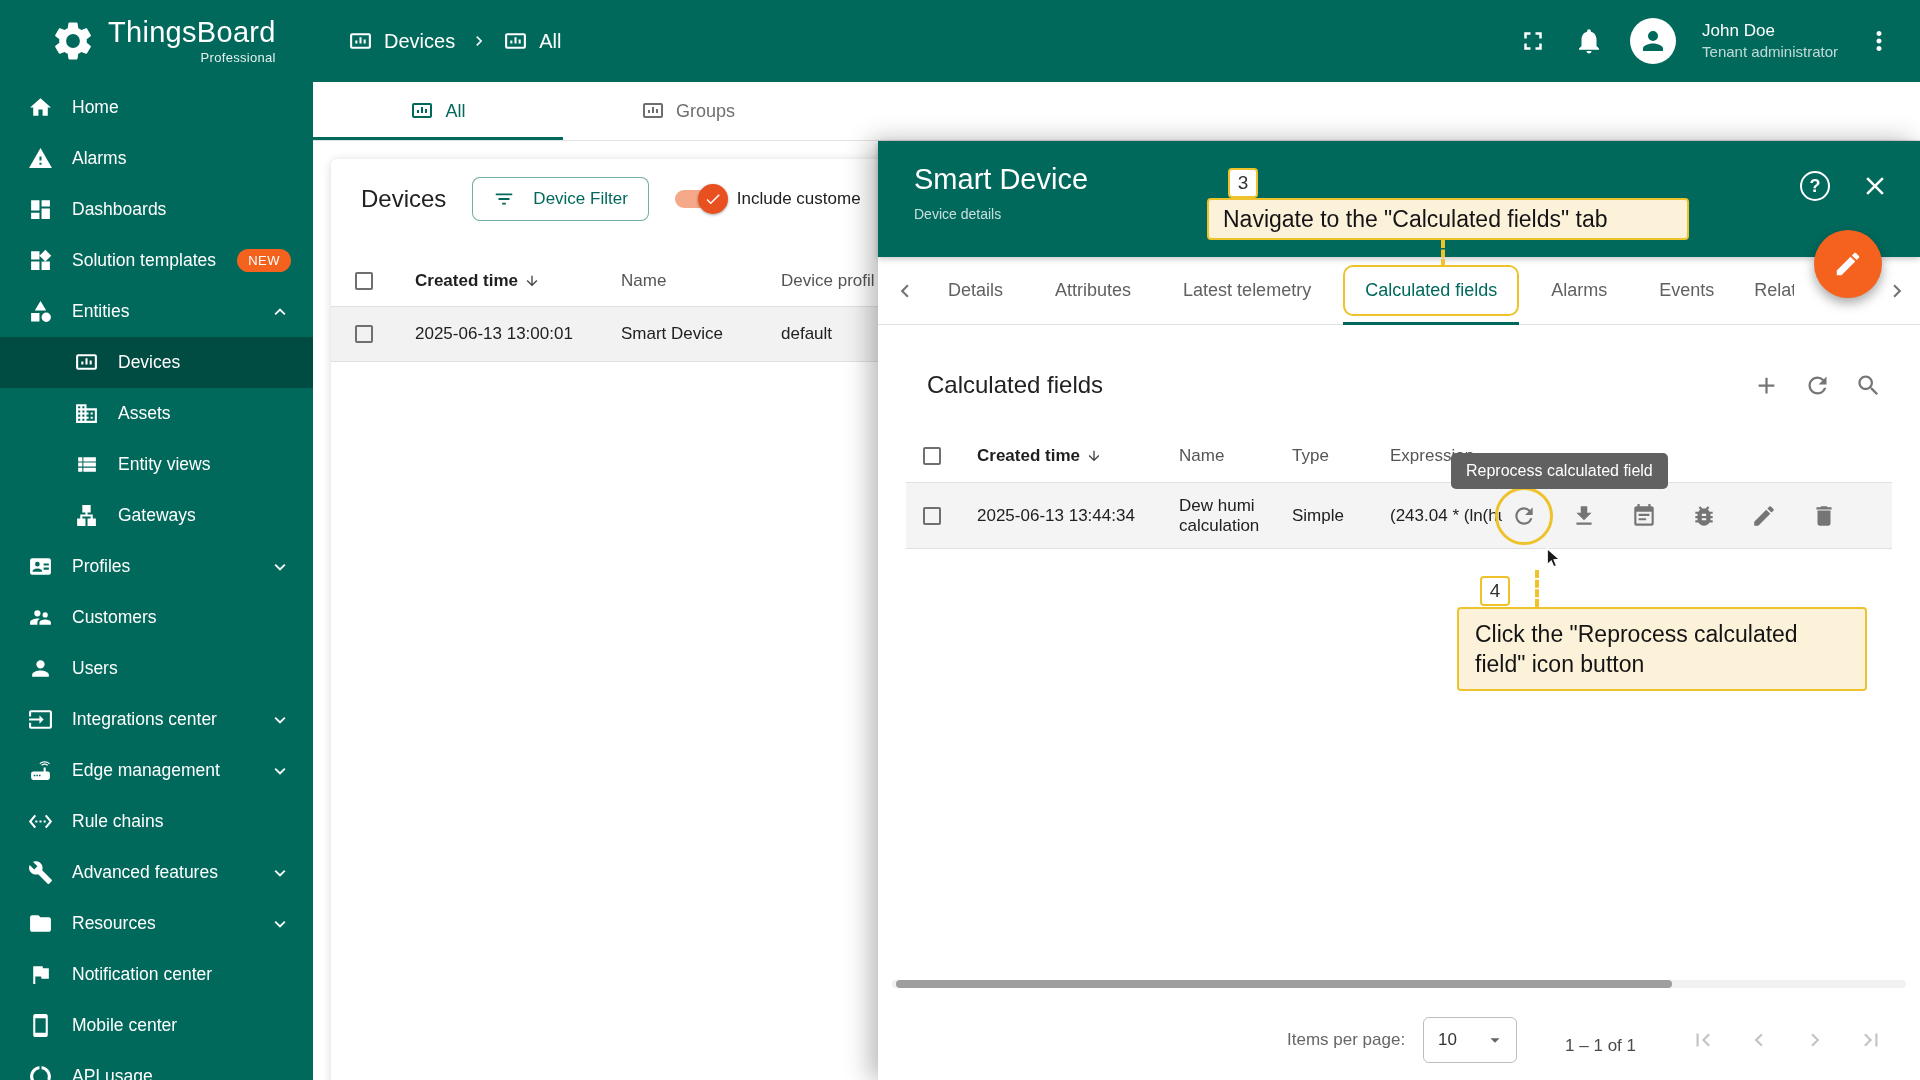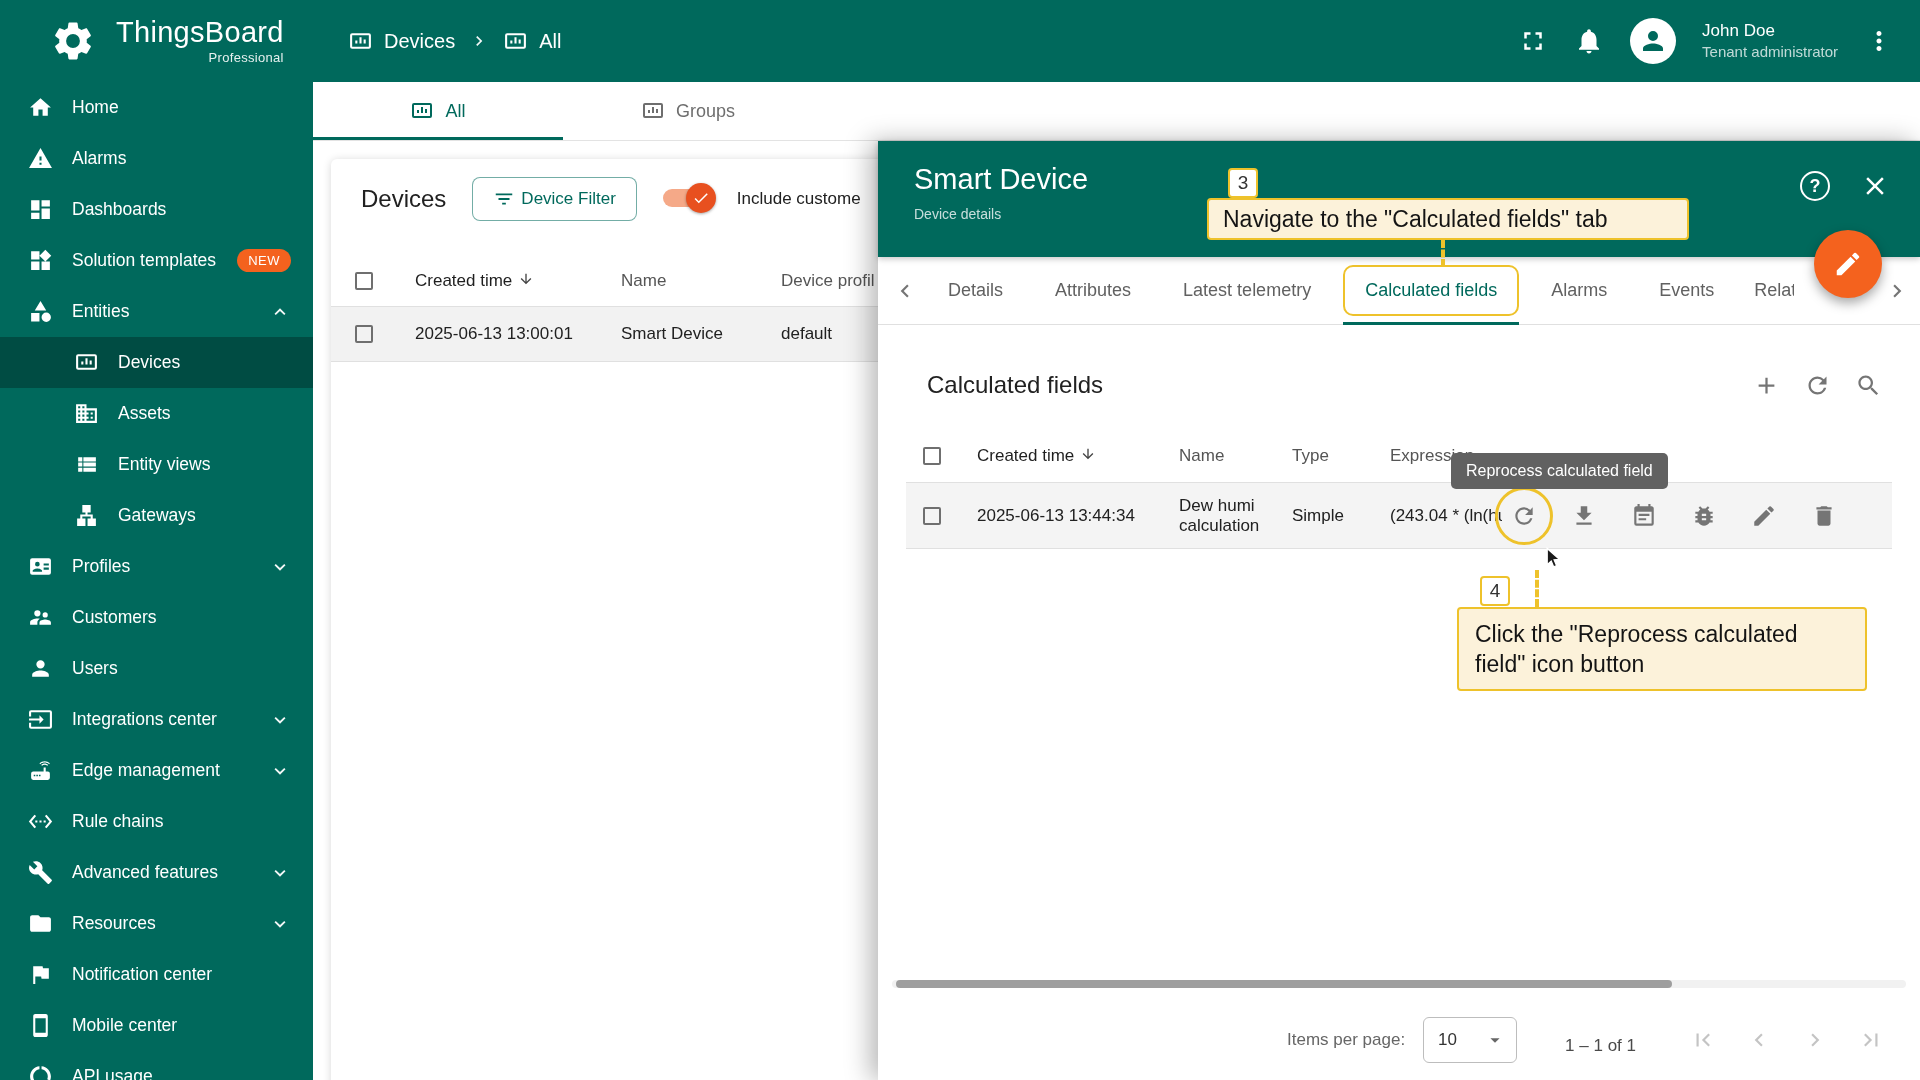--- a/index.html
+++ b/index.html
@@ -8,21 +8,21 @@
     --ink:#212121; --gray:#616161; --line:#e0e0e0;
   }
   *{margin:0;padding:0;box-sizing:border-box}
   html,body{width:1920px;height:1080px}
   body{position:relative;overflow:hidden;background:#fff;font-family:"Liberation Sans",sans-serif;color:var(--ink)}
   svg{display:block}
   .ic{fill:currentColor}
 
   
   .topbar{position:absolute;inset:0 0 auto 0;height:82px;background:var(--teal);display:flex;align-items:center;color:#fff;z-index:30}
-  .logo{display:flex;align-items:center;gap:20px;padding-left:50px;width:300px;cursor:pointer}
+  .logo{display:flex;align-items:center;gap:12px;padding-left:50px;width:300px;cursor:pointer}
   .logo .ic{width:46px;height:46px}
   .logo-name{font-size:29px;font-weight:500;letter-spacing:.3px;line-height:1}
   .logo-ed{font-size:13px;opacity:.9;text-align:right;margin-top:3px;letter-spacing:.3px}
   .breadcrumb{display:flex;align-items:center;gap:14px;margin-left:48px;font-size:20px}
   .bc-item{display:flex;align-items:center;gap:11px;cursor:pointer}
   .bc-item .ic{width:25px;height:25px}
   .bc-sep .ic{width:20px;height:20px;opacity:.95}
   .top-right{margin-left:auto;display:flex;align-items:center;gap:26px;padding-right:26px}
   .tb-btn{background:none;border:none;color:#fff;cursor:pointer}
   .tb-btn .ic{width:30px;height:30px}
@@ -46,29 +46,29 @@
   .main{position:absolute;left:313px;top:82px;right:0;bottom:0;background:#fff;z-index:1}
   .main-tabs{height:59px;border-bottom:1px solid #e3e3e3;display:flex}
   .mtab{width:250px;display:flex;align-items:center;justify-content:center;gap:11px;font-size:18px;font-weight:500;color:#6e6e6e;position:relative;cursor:pointer}
   .mtab .ic{width:24px;height:24px}
   .mtab.active{color:var(--teal)}
   .mtab.active::after{content:"";position:absolute;left:0;right:0;bottom:0;height:3px;background:var(--teal)}
 
   .card{position:absolute;left:18px;top:77px;width:1580px;height:949px;background:#fff;border-radius:6px;box-shadow:0 1px 8px rgba(0,0,0,.16)}
   .card-head{display:flex;align-items:center;gap:26px;padding:18px 0 14px 30px}
   .card-title{font-size:24px;font-weight:500}
-  .btn-filter{display:flex;align-items:center;gap:6px;height:44px;padding:0 20px;border:1px solid rgba(0,105,92,.55);border-radius:8px;color:var(--teal);font-size:17px;font-weight:500;background:#fff;cursor:pointer}
+  .btn-filter{display:flex;align-items:center;gap:18px;height:44px;padding:0 20px;border:1px solid rgba(0,105,92,.55);border-radius:8px;color:var(--teal);font-size:17px;font-weight:500;background:#fff;cursor:pointer}
   .btn-filter .ic{width:22px;height:22px}
-  .toggle-wrap{display:flex;align-items:flex-start;gap:24px;font-size:17px}
+  .toggle-wrap{display:flex;align-items:center;gap:12px;font-size:17px}
   .toggle{position:relative;width:50px;height:18px;border-radius:9px;background:#f5a988;cursor:pointer;flex:none}
   .knob{position:absolute;right:-3px;top:-6px;width:30px;height:30px;border-radius:50%;background:#e8501f;display:flex;align-items:center;justify-content:center;box-shadow:0 1px 3px rgba(0,0,0,.35);color:#fff}
   .knob .ic{width:18px;height:18px}
   .grid4{display:grid;grid-template-columns:60px 206px 160px 1fr;align-items:center;padding-left:24px}
   .t-head{height:52px;margin-top:20px;border-bottom:1px solid var(--line);font-size:17px;font-weight:500;color:#555}
-  .sorted{display:flex;gap:6px;color:#1f1f1f;font-weight:400}
+  .sorted{display:flex;align-items:center;gap:6px;color:#1f1f1f;font-weight:700}
   .sorted .ic{width:16px;height:16px;color:#444}
   .t-row{height:55px;background:#f2f2f2;border-bottom:1px solid var(--line);font-size:17px}
   .cb{width:18px;height:18px;border:2px solid #6f6f6f;border-radius:2px;background:transparent;cursor:pointer}
 
   
   .drawer{position:absolute;left:878px;top:141px;right:0;bottom:0;background:#fff;z-index:40;box-shadow:-8px 0 24px rgba(0,0,0,.28)}
   .d-head{height:116px;background:var(--teal);color:#fff;display:flex;align-items:flex-start;padding:22px 30px 0 36px;box-shadow:0 2px 6px rgba(0,0,0,.22);position:relative;z-index:2}
   .d-title{font-size:29px;font-weight:400}
   .d-sub{font-size:14px;opacity:.78;margin-top:10px}
   .d-actions{margin-left:auto;display:flex;align-items:center;gap:30px;margin-top:8px}

